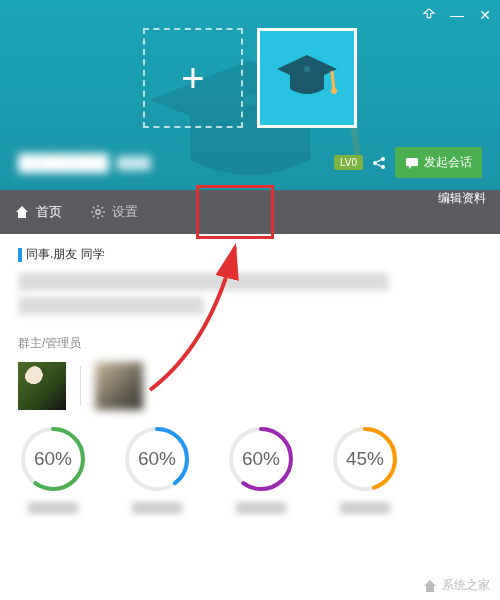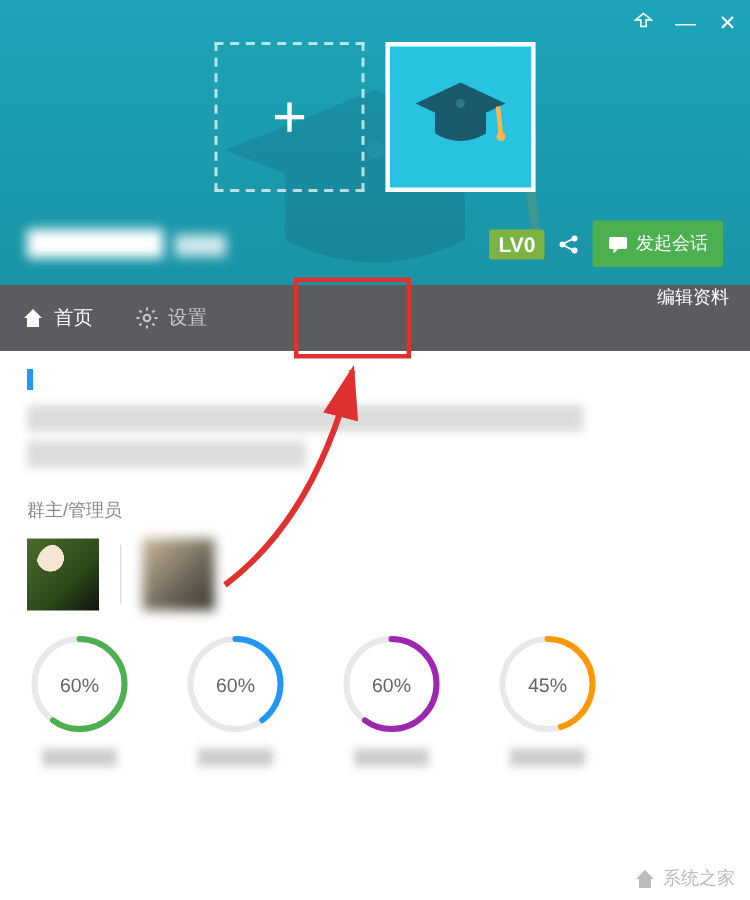--- a/index.html
+++ b/index.html
@@ -87,24 +87,24 @@
     }
     .title-sub {
       filter: blur(4px);
       color: rgba(255,255,255,0.8);
       font-size: 12px;
       flex: 1;
     }
     .level-badge {
       background: #7cb342;
       color: #fff;
-      font-size: 14px;
+      font-size: 10px;
       padding: 2px 6px;
       border-radius: 2px;
-      font-weight: bold;
+      font-weight: normal;
     }
     .share-icon { color: #fff; width: 16px; height: 16px; cursor: pointer; }
     .start-chat-btn {
       background: #4caf50;
       color: #fff;
       border: none;
       padding: 7px 10px;
       font-size: 12px;
       cursor: pointer;
       display: flex;
@@ -216,21 +216,21 @@
       height: 70px;
       position: relative;
     }
     .ring svg { width: 100%; height: 100%; transform: rotate(-90deg); }
     .ring-text {
       position: absolute;
       top: 0; left: 0; width: 100%; height: 100%;
       display: flex;
       align-items: center;
       justify-content: center;
-      font-size: 13px;
+      font-size: 19px;
       color: #666;
     }
     .dist-label {
       filter: blur(3px);
       width: 50px;
       height: 12px;
       background: #ccc;
     }
     .watermark {
       position: absolute;
@@ -329,20 +329,21 @@
     <marker id="ah" markerWidth="10" markerHeight="10" refX="8" refY="3" orient="auto">
       <path d="M0,0 L0,6 L9,3 z" fill="#e03030"></path>
     </marker>
   </defs>
   <path d="M 10,155 Q 70,110 95,12" stroke="#e03030" stroke-width="4" fill="none" marker-end="url(#ah)"></path>
 </svg>
 
 <div class="content">
   <div class="tags-row">
     <span class="tag-bar"></span>
+    <span class="tag-text">同事.朋友  同学</span>
   </div>
   <div class="blur-line w80"></div>
   <div class="blur-line w40"></div>
 
   <div class="section-title">群主/管理员</div>
   <div class="admin-row">
     <div class="admin-avatar a1"></div>
     <div class="admin-divider"></div>
     <div class="admin-avatar a2"></div>
   </div>

